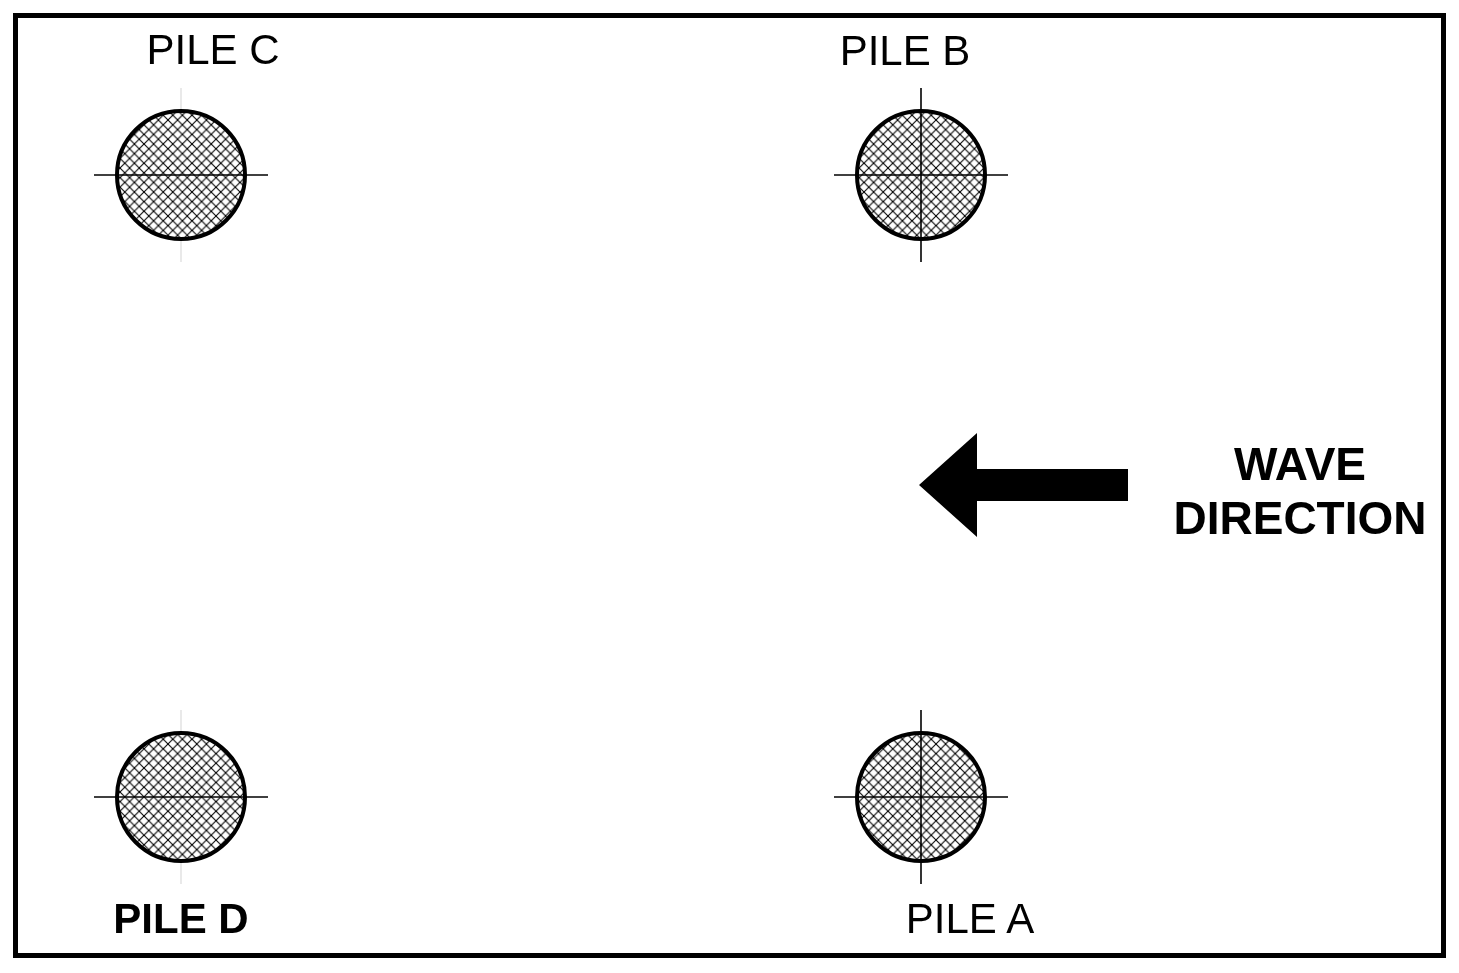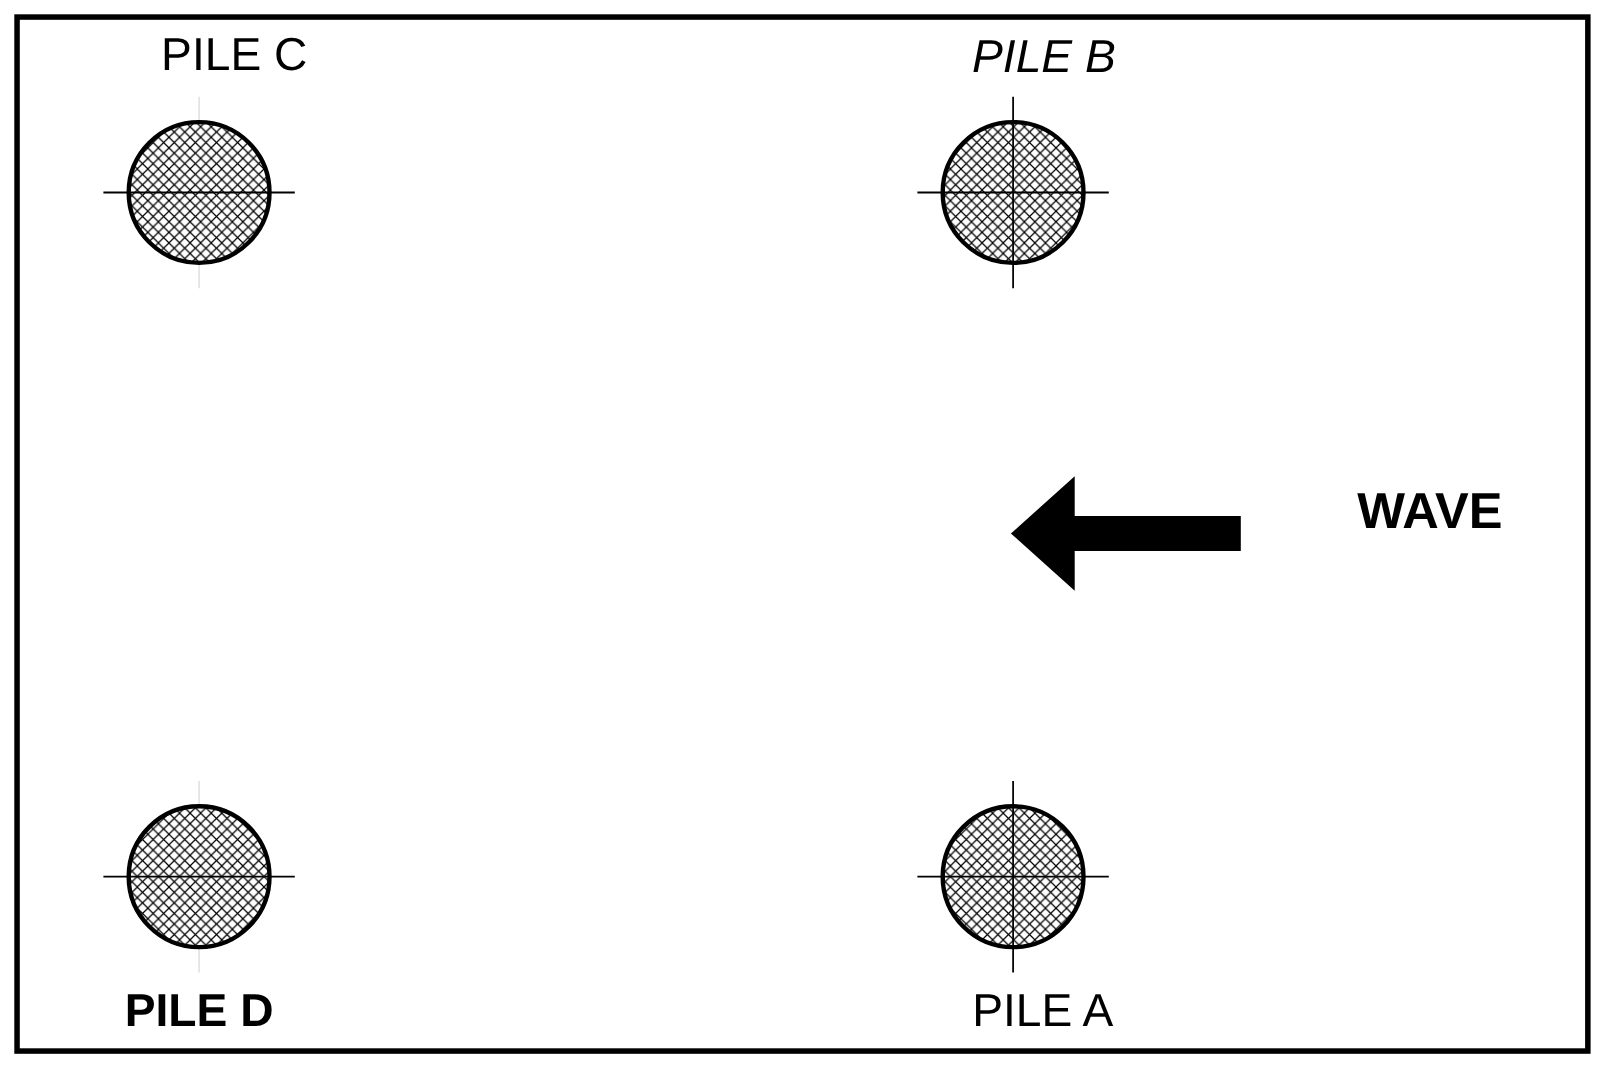--- a/index.html
+++ b/index.html
@@ -90,23 +90,24 @@
       <circle cx="921" cy="797" r="64" fill="url(#crosshatch)" stroke="#000000" stroke-width="4"></circle>
       <line x1="834" y1="797" x2="1008" y2="797" stroke="#000000" stroke-width="1.6"></line>
       <line x1="921" y1="710" x2="921" y2="884" stroke="#000000" stroke-width="1.6"></line>
     </g>
 
     <polygon points="919,485 977,433 977,469 1128,469 1128,501 977,501 977,537" fill="#000000"></polygon>
   </svg>
 
   <div class="pile-label" style="left:181px; top:29px;margin-left:32px;">PILE C</div>
 
-  <div class="pile-label" style="left:949px; top:30px;font-style:italic;">PILE B</div>
+  <div class="pile-label" style="left:905px; top:30px;">PILE B</div>
 
   <div class="pile-label" style="left:181px; top:898px;font-weight:bold;">PILE D</div>
 
-  <div class="pile-label" style="left:948px; top:898px;">PILE A</div>
+  <div class="pile-label" style="left:970px; top:898px;">PILE A</div>
 
   <div class="wave-text" style="left:1300px; top:437px;">
     <div>WAVE</div>
+    <div>DIRECTION</div>
   </div>
 
 </div>
 
 </body></html>

